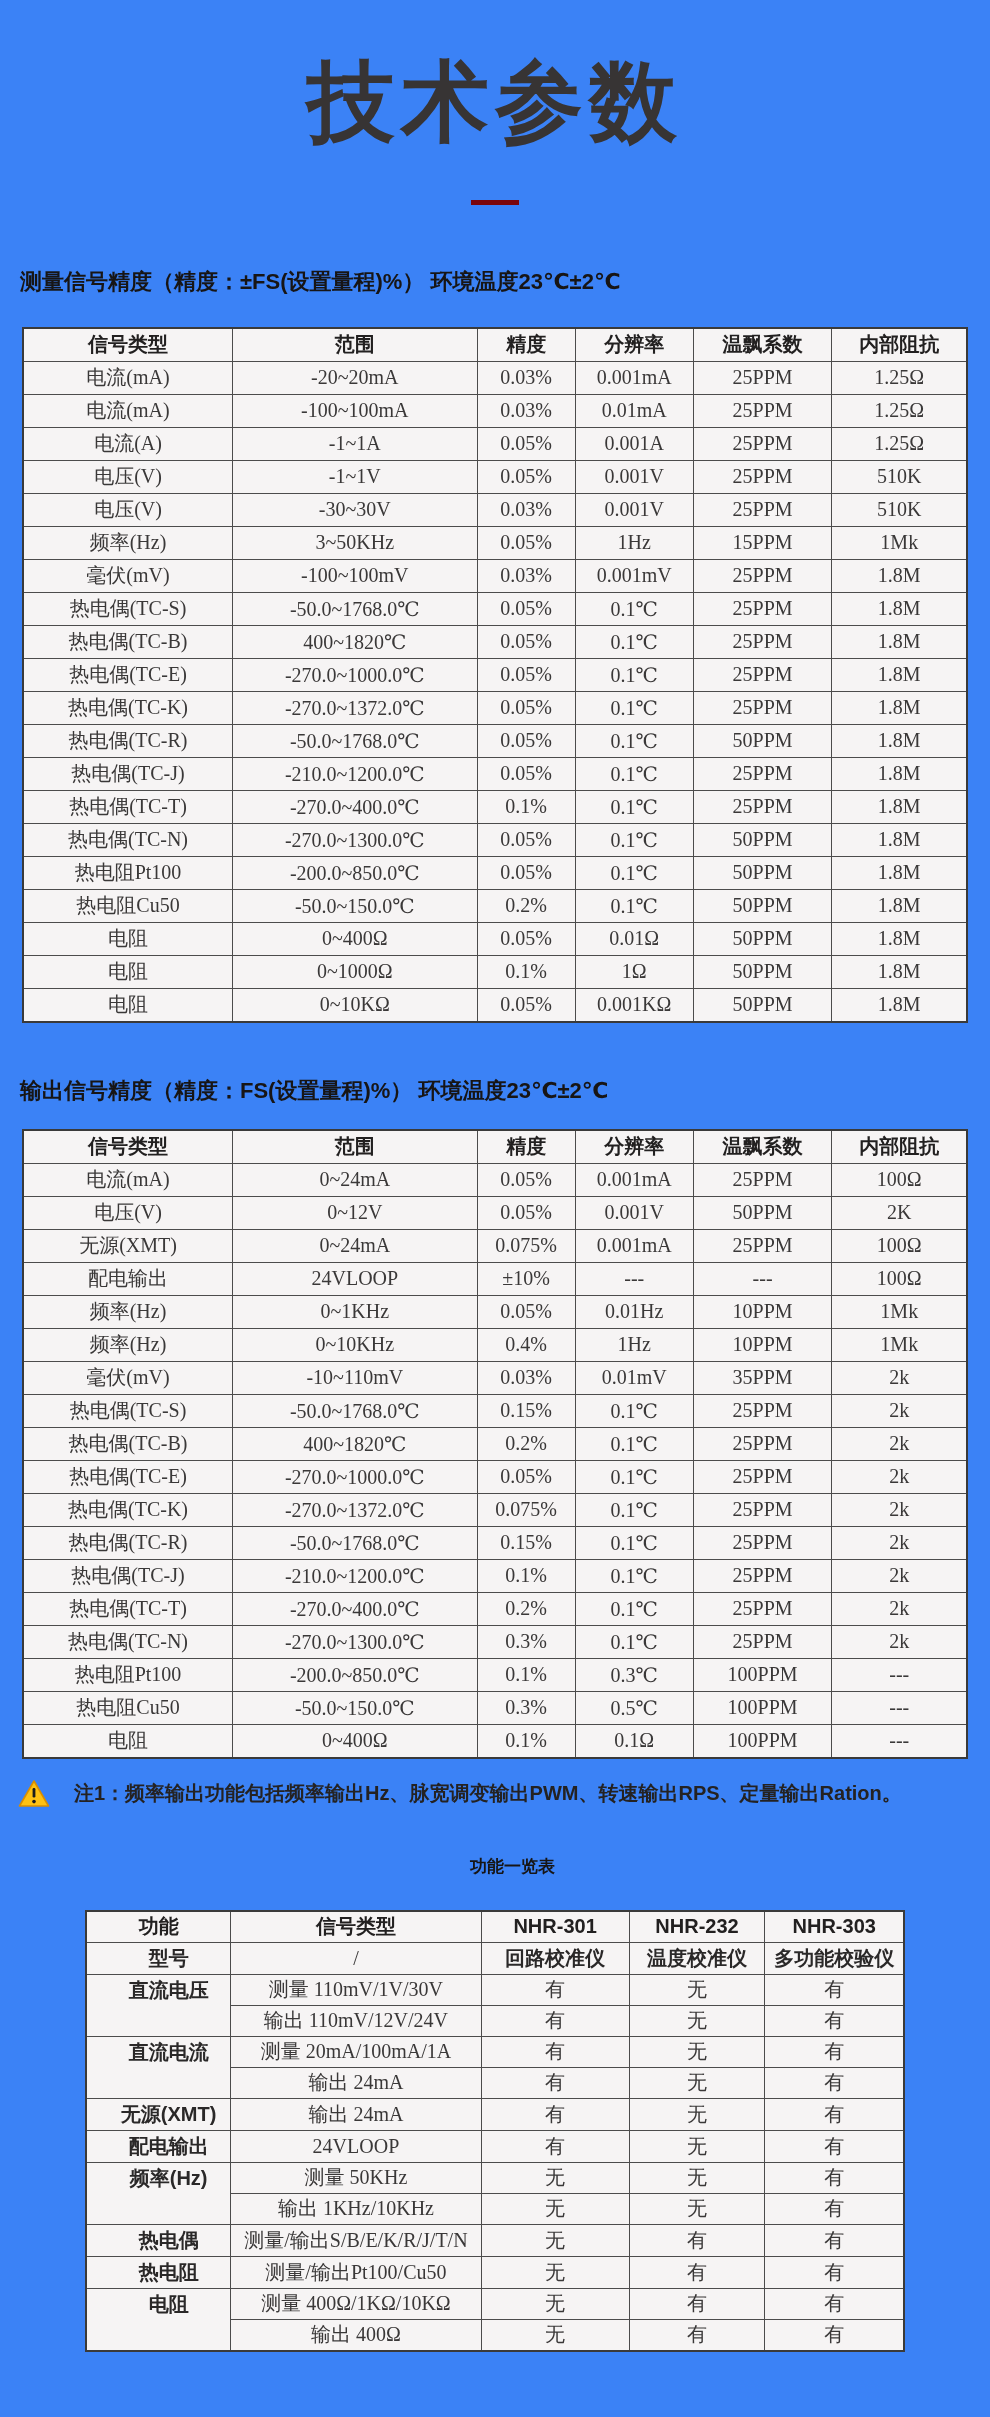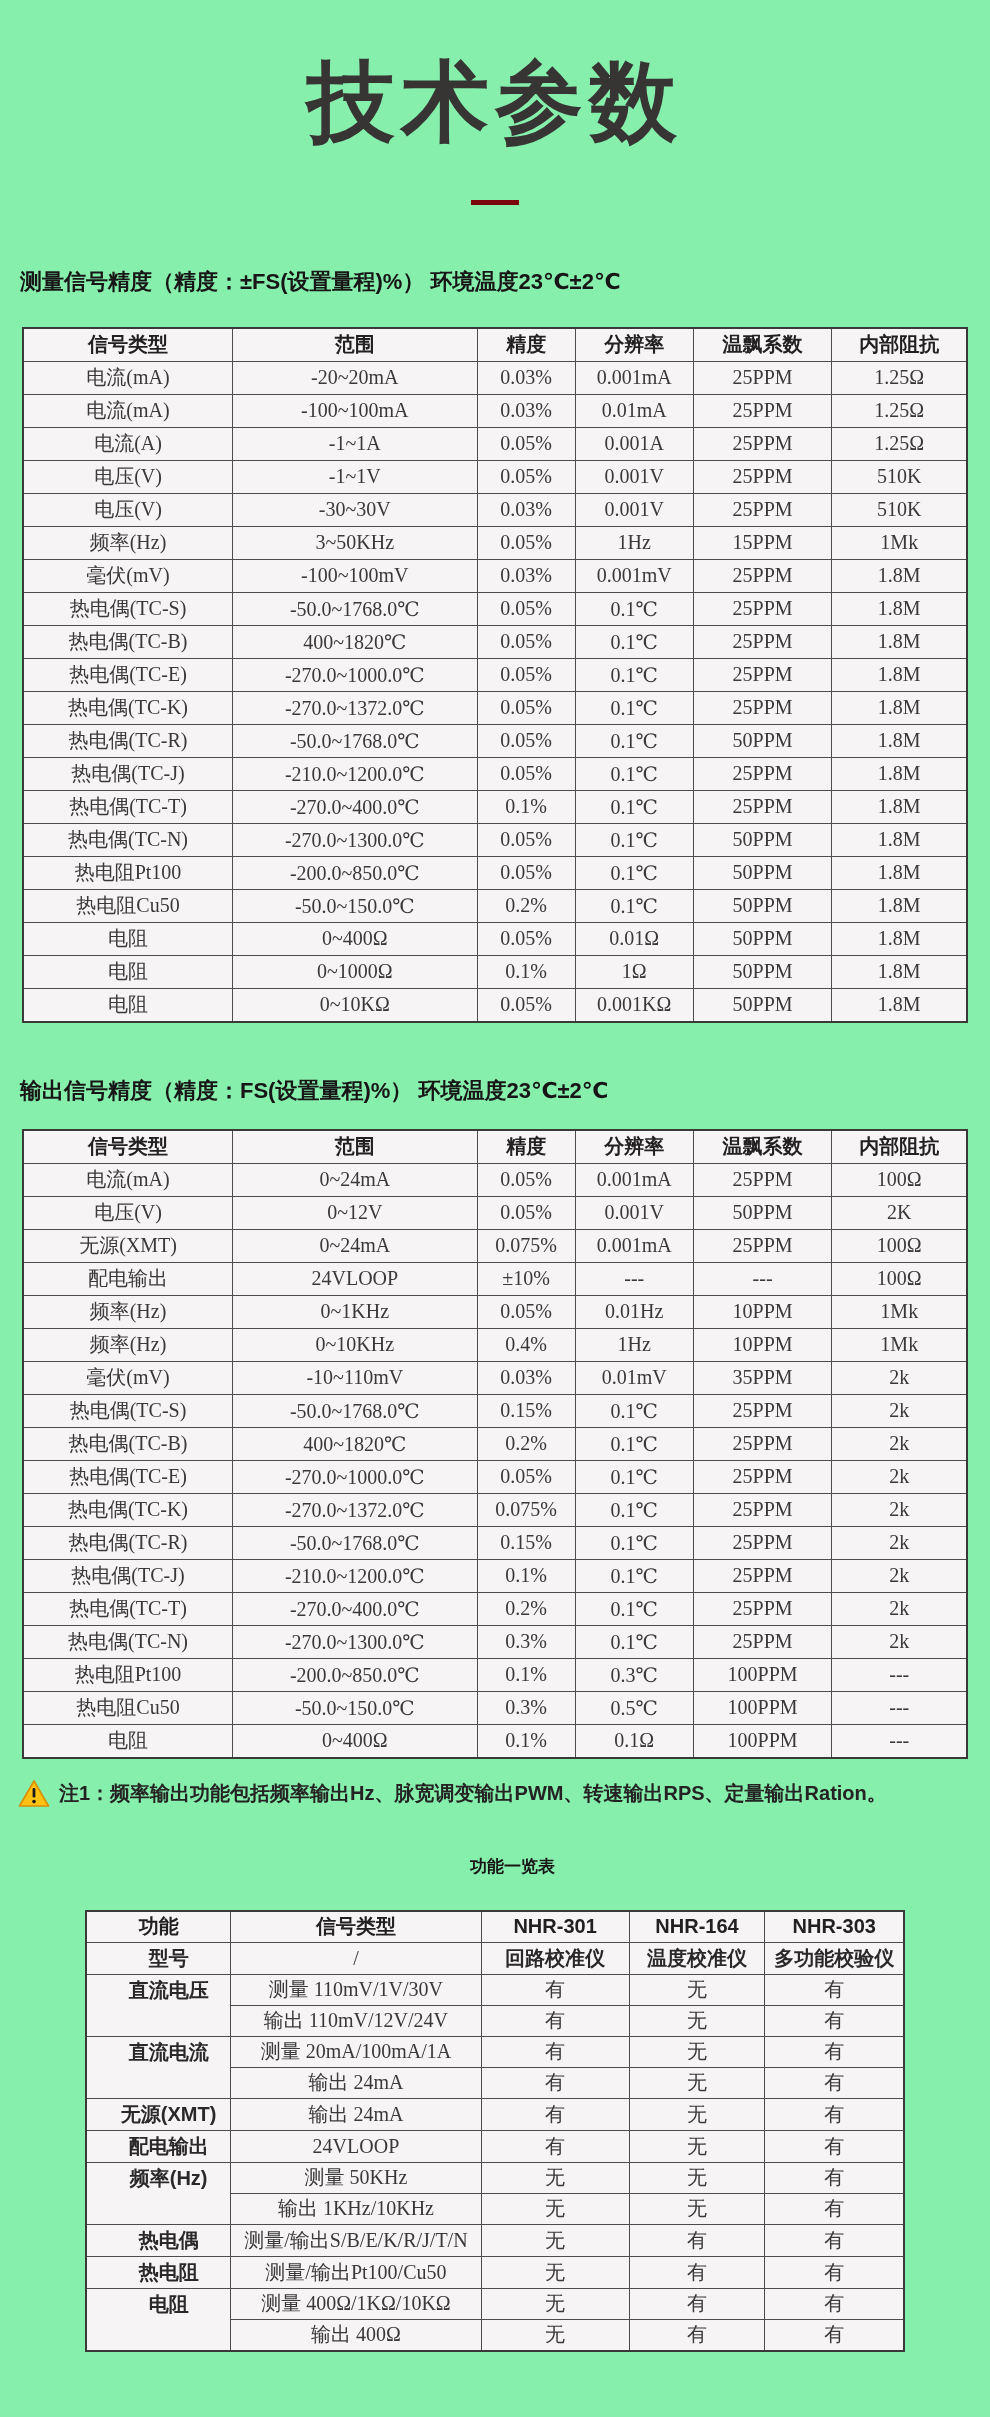--- a/index.html
+++ b/index.html
@@ -1,37 +1,37 @@
 <!DOCTYPE html>
 <html><head>
 <meta charset="utf-8">
 <style>
   html,body{margin:0;padding:0;}
   body{background:#f2f0f0;}
-  .page{position:relative;width:990px;min-height:2417px;margin:0 auto;background:#86efac;overflow:hidden;}
+  .page{position:relative;width:990px;min-height:2417px;margin:0 auto;background:#3b82f6;overflow:hidden;}
 
   .title{margin:0;padding-top:38px;text-align:center;
          font-family:"Liberation Sans","DejaVu Sans",sans-serif;
          font-weight:900;font-size:88px;line-height:1.45;letter-spacing:6px;color:#373434;}
   .dash{width:48px;height:5px;margin:34px auto 0;background:#7a050a;}
 
   .section-heading{margin:64px 20px 0;
          font-family:"Liberation Sans","DejaVu Sans",sans-serif;
          font-weight:700;font-size:22px;line-height:26px;color:#171515;}
   .section-heading.second{margin-top:55px;}
 
   table.spec{width:946px;margin:32px auto 0;border-collapse:collapse;
          border:2px solid #3a3a3a;background:#f6f4f4;table-layout:fixed;}
   table.spec.t2{margin-top:25px;}
   .spec th,.spec td{border:1px solid #4c4c4c;height:32px;text-align:center;
          padding:0 2px;color:#3a3838;white-space:nowrap;overflow:hidden;
          font-family:"Liberation Serif","DejaVu Serif",serif;font-size:20px;font-weight:400;}
   .spec th{font-family:"Liberation Sans","DejaVu Sans",sans-serif;font-weight:700;font-size:20px;color:#222020;}
 
-  .note{display:flex;align-items:center;gap:9px;margin:20px 18px 0;}
+  .note{display:flex;align-items:center;gap:24px;margin:20px 18px 0;}
   .note-icon{flex:0 0 auto;width:32px;height:29px;}
   .note-text{font-family:"Liberation Sans","DejaVu Sans",sans-serif;
          font-weight:700;font-size:20px;line-height:1.35;color:#242222;}
 
   .list-heading{margin:44px 0 0;text-align:center;
          font-family:"Liberation Sans","DejaVu Sans",sans-serif;
          font-weight:700;font-size:17px;line-height:30px;color:#171515;padding-left:35px;}
 
   table.funcs{width:820px;margin:28px auto 0;border-collapse:collapse;
          border:2px solid #3a3a3a;background:#f6f4f4;table-layout:fixed;}
@@ -422,21 +422,21 @@
         <col style="width:30.6%">
         <col style="width:18.1%">
       <col style="width:16.6%">
         <col style="width:17.0%">
     </colgroup>
   <thead>
         <tr>
           <th>功能</th>
           <th>信号类型</th>
           <th>NHR-301</th>
-          <th>NHR-164</th>
+          <th>NHR-232</th>
           <th>NHR-303</th>
         </tr>
       </thead>
       <tbody>
         <tr>
           <td class="func-cell">型号</td>
           <td>/</td>
           <td class="bold-cell">回路校准仪</td>
           <td class="bold-cell">温度校准仪</td>
           <td class="bold-cell">多功能校验仪</td>

